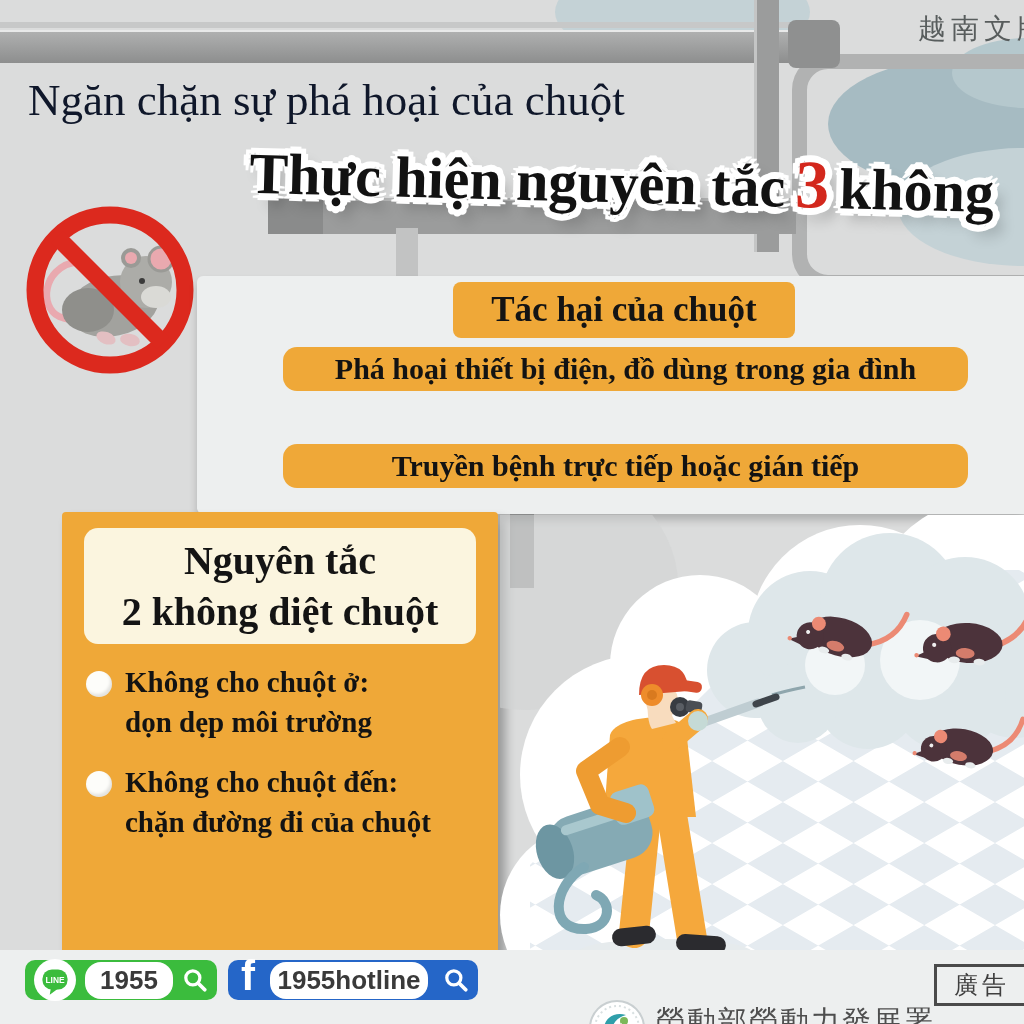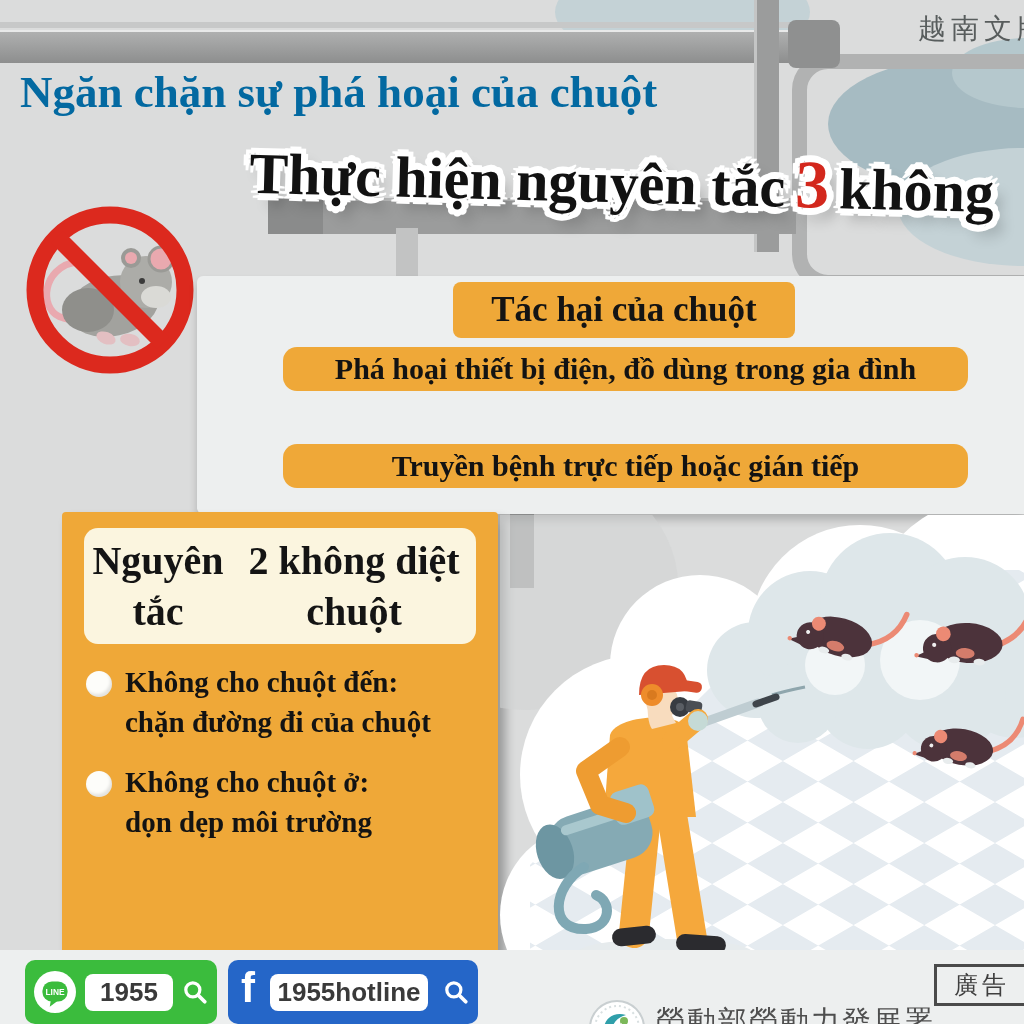--- a/index.html
+++ b/index.html
@@ -26,22 +26,22 @@
   .pipe-joint{position:absolute;left:788px;top:20px;width:52px;height:48px;
     background:#8F9090;border-radius:8px;}
   .pipe-mid{position:absolute;left:268px;top:198px;width:528px;height:33px;
     background:var(--pipe,#9B9C9C);border-top:3px solid #B6B7B7;}
   .pipe-mid-cap{position:absolute;left:268px;top:198px;width:55px;height:36px;background:#8A8B8B;}
   .pipe-down{position:absolute;left:396px;top:228px;width:22px;height:56px;background:#C2C3C3;}
   .pipe-below{position:absolute;left:510px;top:510px;width:24px;height:78px;background:#A8A9A9;}
   
   .lang-tag{position:absolute;right:16px;top:10px;font-family:"DejaVu Sans","Liberation Sans",sans-serif;
     font-size:28px;letter-spacing:5px;color:#585D5D;}
-  .title1{position:absolute;left:20px;top:66px;margin:0;font-size:45px;font-weight:bold;
-    color:#0369a1;white-space:nowrap;}
+  .title1{position:absolute;left:20px;top:66px;margin:8px;font-size:45px;font-weight:normal;
+    color:#0f172a;white-space:nowrap;}
   .slogan{position:absolute;left:222px;top:130px;width:800px;text-align:center;white-space:nowrap;
     transform:rotate(1.5deg);transform-origin:left center;
     font-size:58px;font-weight:bold;color:#121212;
     text-shadow:-5px -5px 0 #fff,5px -5px 0 #fff,-5px 5px 0 #fff,5px 5px 0 #fff,
       -7px 0 0 #fff,7px 0 0 #fff,0 -7px 0 #fff,0 7px 0 #fff,0 0 7px #fff,
       9px 11px 14px rgba(0,0,0,.28);}
   .slogan .num3{color:var(--red,#D3281D);font-size:68px;padding:0 10px;}
   
   .harm{position:absolute;left:197px;top:276px;width:827px;height:238px;
     background:var(--panel,#EDEFEF);border-radius:6px 0 0 6px;
@@ -53,37 +53,37 @@
   .h-bar{position:absolute;left:86px;width:685px;height:44px;
     background:var(--orange,#EFA838);border-radius:14px;
     display:flex;align-items:center;justify-content:center;
     font-size:30px;font-weight:bold;color:#131313;white-space:nowrap;}
   .h1{top:71px;} .h2{top:124px;} .h3{top:168px;}
   
   .principle{position:absolute;left:62px;top:512px;width:436px;height:445px;
     background:var(--orange,#EFA838);border-radius:4px;
     box-shadow:7px 8px 11px rgba(0,0,0,.32);}
   .p-title{margin:16px auto 0;width:392px;height:116px;background:var(--cream,#FBF5DF);
-    border-radius:14px;display:flex;flex-direction:row;align-items:center;justify-content:flex-end;
+    border-radius:14px;display:flex;flex-direction:column;align-items:center;justify-content:center;
     font-size:40px;font-weight:bold;line-height:1.28;text-align:center;}
   .p-items{margin:18px 0 0 24px;display:flex;flex-direction:column;gap:20px;}
   .p-item{display:flex;gap:13px;}
   .p-dot{flex:none;width:26px;height:26px;border-radius:50%;background:#FDFDFA;margin-top:9px;
     box-shadow:inset -2px -3px 3px rgba(0,0,0,.10);}
   .p-text{font-size:29px;font-weight:bold;line-height:1.38;color:#131313;}
   
   .illu{position:absolute;left:500px;top:515px;width:524px;height:460px;}
   .nosign{position:absolute;left:18px;top:198px;width:184px;height:184px;}
   
   .footer{position:absolute;left:0;top:950px;width:1024px;height:74px;background:#EDEFEF;}
-  .badge{position:absolute;top:960px;height:64px;border-radius:10px;display:flex;
+  .badge{position:absolute;top:960px;height:40px;border-radius:10px;display:flex;
     align-items:center;justify-content:space-between;padding:0 9px;box-sizing:border-box;}
   .line-badge{left:25px;width:192px;background:var(--green,#3BBC3D);}
   .fb-badge{left:228px;width:250px;background:var(--blue,#2566C8);}
-  .pill{background:#fff;border-radius:8px;height:37px;display:flex;align-items:center;
+  .pill{background:#fff;border-radius:16px;height:37px;display:flex;align-items:center;
     justify-content:center;font-family:"Liberation Sans","DejaVu Sans",sans-serif;
     font-weight:bold;font-size:26px;color:#3A3A3A;}
   .line-pill{width:88px;}
   .fb-pill{width:158px;}
   .fb-f{font-family:"Liberation Sans",sans-serif;font-weight:bold;font-size:42px;color:#fff;
     line-height:1;margin:-8px 0 0 4px;}
   .line-circle{width:42px;height:42px;}
   .mag{width:26px;height:26px;}
   .agency{position:absolute;left:588px;top:954px;display:flex;align-items:center;gap:10px;margin-top:45px;}
   .agency-logo{width:58px;height:58px;}
@@ -146,29 +146,29 @@
 
   <section class="principle">
     <div class="p-title">
       <div>Nguyên tắc</div>
       <div>2 không diệt chuột</div>
     </div>
     <div class="p-items">
       <div class="p-item">
         <span class="p-dot"></span>
         <div class="p-text">
-          <div>Không cho chuột đến:</div>
-          <div>chặn đường đi của chuột</div>
+          <div>Không cho chuột ở:</div>
+          <div>dọn dẹp môi trường</div>
         </div>
       </div>
       <div class="p-item">
         <span class="p-dot"></span>
         <div class="p-text">
-          <div>Không cho chuột ở:</div>
-          <div>dọn dẹp môi trường</div>
+          <div>Không cho chuột đến:</div>
+          <div>chặn đường đi của chuột</div>
         </div>
       </div>
     </div>
   </section>
 
   <svg class="illu" viewBox="0 0 524 460">
     <defs>
       <pattern id="checker" width="100" height="100" patternUnits="userSpaceOnUse" patternTransform="scale(1,0.58) rotate(45)">
         <rect width="50" height="50" fill="#E5EBF0"></rect>
         <rect x="50" y="50" width="50" height="50" fill="#E5EBF0"></rect>

